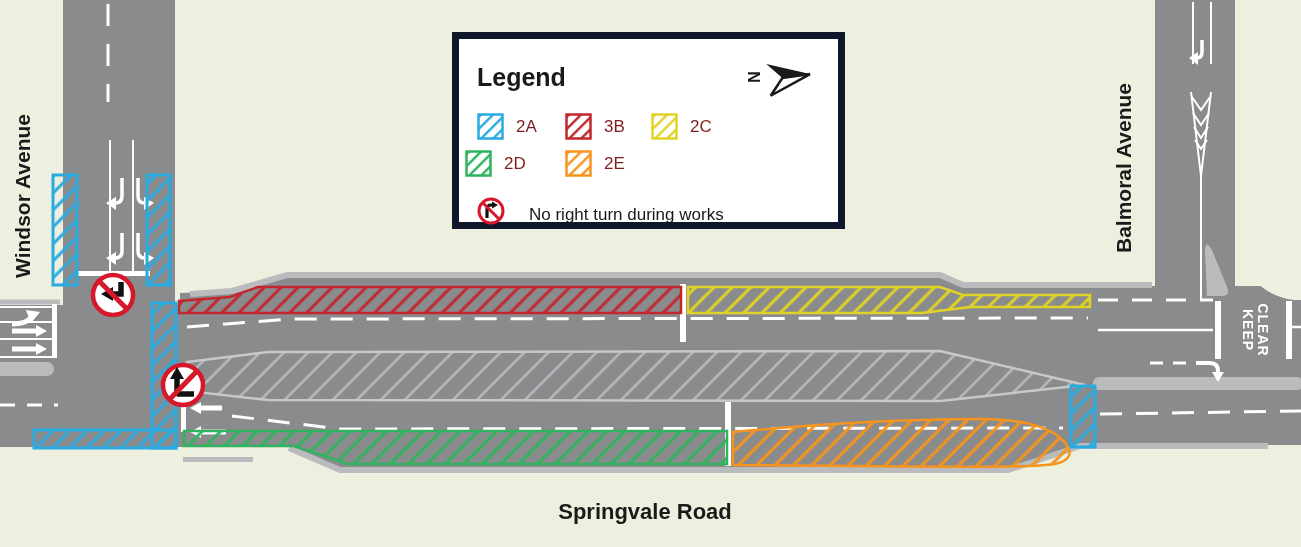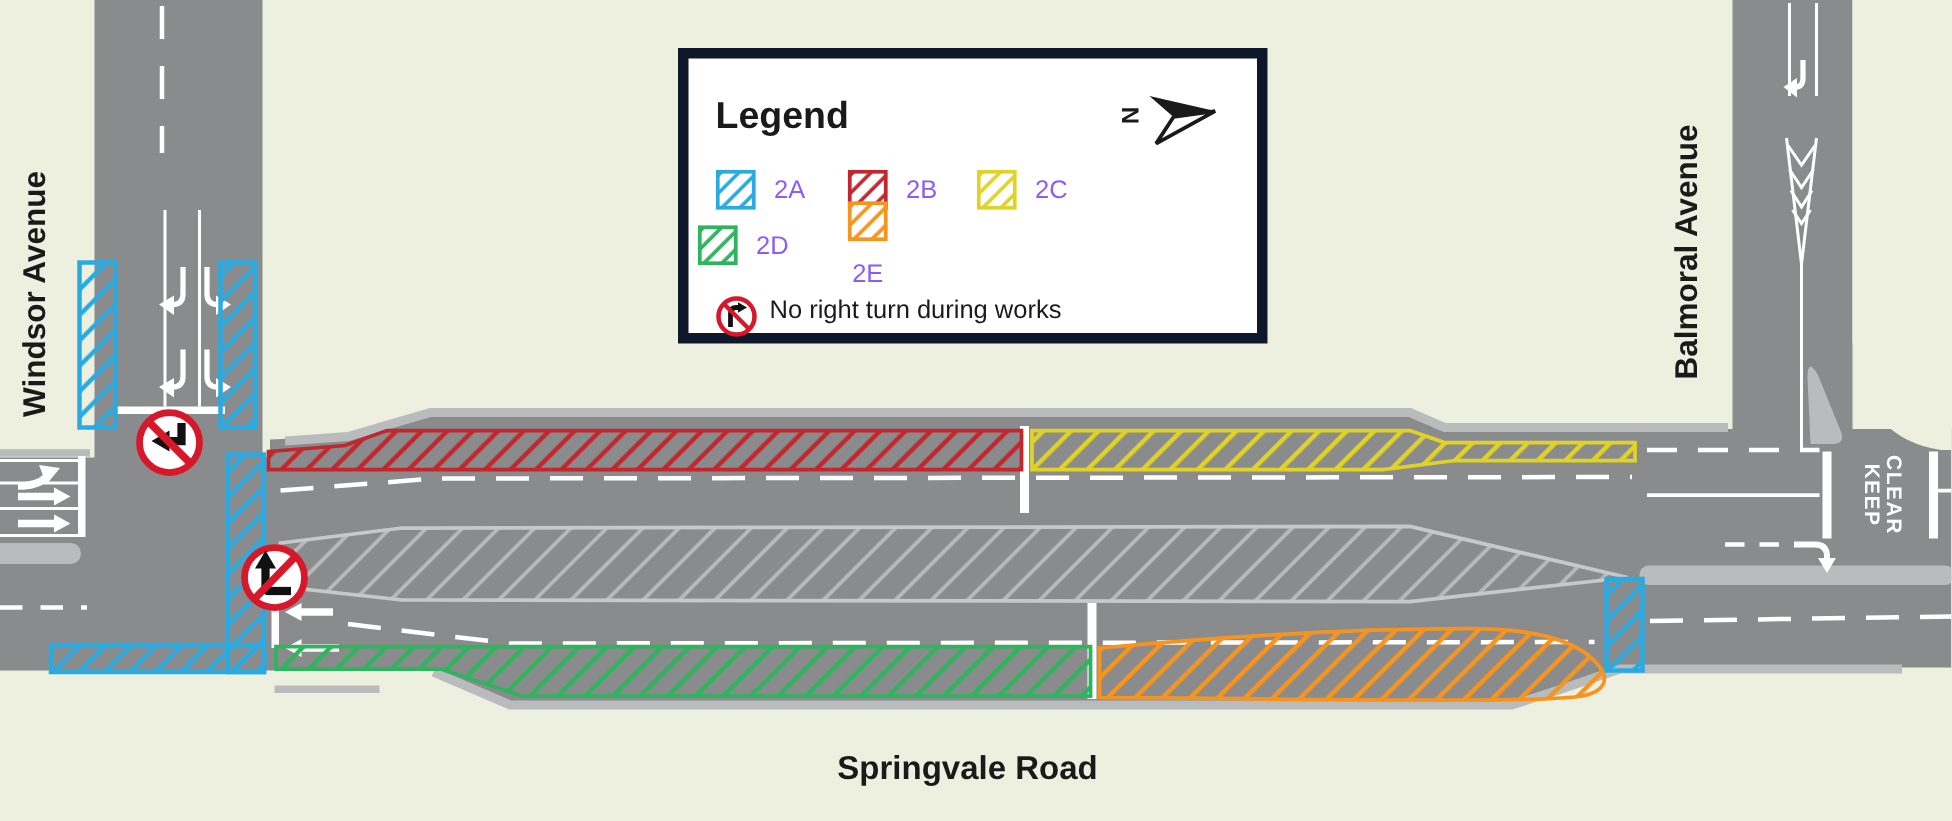--- a/index.html
+++ b/index.html
@@ -3,24 +3,24 @@
 <meta charset="utf-8">
 <style>
   html,body{margin:0;padding:0;background:#eef0df;font-family:"Liberation Sans",sans-serif;}
   #stage{position:relative;width:1301px;height:547px;overflow:hidden;background:#eef0df;}
   #map-svg{position:absolute;left:0;top:0;}
   .legend{position:absolute;left:452px;top:32px;width:393px;height:197px;background:#ffffff;
           border:7px solid #0f172a;box-sizing:border-box;}
   .legend-title{position:absolute;left:18px;top:24px;font-size:25px;font-weight:bold;color:#1a1a1a;}
   .legend-north{position:absolute;right:22px;top:16px;}
   .legend-entry{position:absolute;display:flex;align-items:center;gap:12px;}
-  .legend-entry .lab{font-size:17px;color:#8b5cf6;white-space:nowrap;}
+  .legend-entry .lab{font-size:17px;color:#7f1d1d;white-space:nowrap;}
   .e0{left:18px;top:74px;} .e1{left:106px;top:74px;} .e2{left:192px;top:74px;}
-  .e3{left:6px;top:111px;} .e4{left:106px;top:95px;flex-direction:column;} .e5{left:192px;top:111px;}
-  .legend-note{position:absolute;left:18px;top:158px;display:flex;align-items:flex-start;gap:8px;}
+  .e3{left:6px;top:111px;} .e4{left:106px;top:111px;} .e5{left:192px;top:111px;}
+  .legend-note{position:absolute;left:18px;top:158px;display:flex;align-items:flex-end;gap:24px;}
   .legend-note .lab{font-size:17px;color:#1a1a1a;}
 </style>
 </head>
 <body>
 
 <div id="stage">
 
 <svg id="map-svg" width="1301" height="547" viewBox="0 0 1301 547">
   <defs>
     <pattern id="hz-blue" patternUnits="userSpaceOnUse" width="12" height="12" patternTransform="rotate(45)">
@@ -213,21 +213,21 @@
       <rect x="1.5" y="1.5" width="24" height="24" fill="none" stroke="#29abe2" stroke-width="2.5"></rect>
     </svg>
     <span class="lab">2A</span>
   </div>
   <div class="legend-entry e1">
     <svg width="27" height="27">
       <rect x="1.5" y="1.5" width="24" height="24" fill="#ffffff"></rect>
       <rect x="1.5" y="1.5" width="24" height="24" fill="url(#lg-red)"></rect>
       <rect x="1.5" y="1.5" width="24" height="24" fill="none" stroke="#c1272d" stroke-width="2.5"></rect>
     </svg>
-    <span class="lab">2B</span>
+    <span class="lab">3B</span>
   </div>
   <div class="legend-entry e2">
     <svg width="27" height="27">
       <rect x="1.5" y="1.5" width="24" height="24" fill="#ffffff"></rect>
       <rect x="1.5" y="1.5" width="24" height="24" fill="url(#lg-yellow)"></rect>
       <rect x="1.5" y="1.5" width="24" height="24" fill="none" stroke="#e0d326" stroke-width="2.5"></rect>
     </svg>
     <span class="lab">2C</span>
   </div>
   <div class="legend-entry e3">

